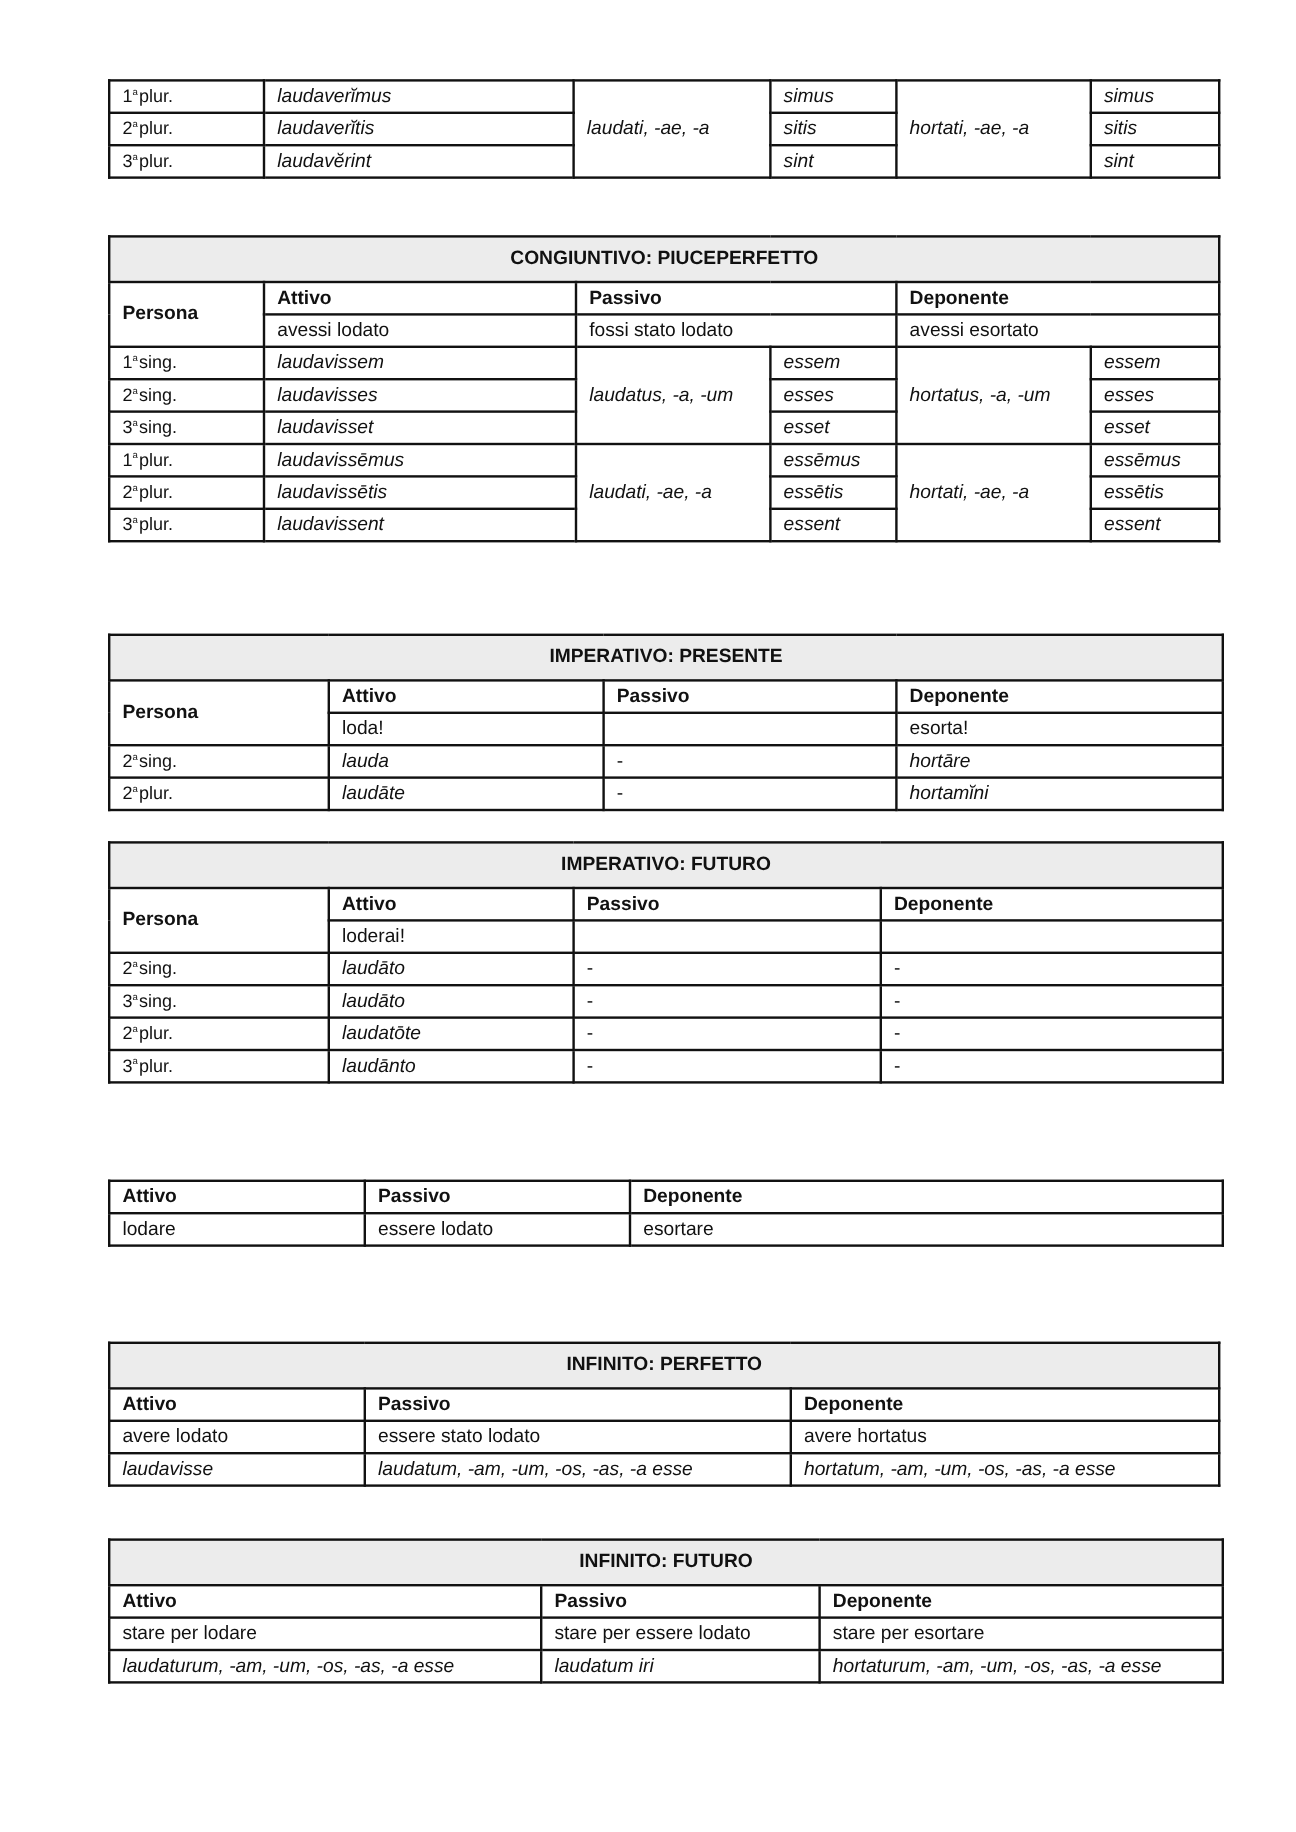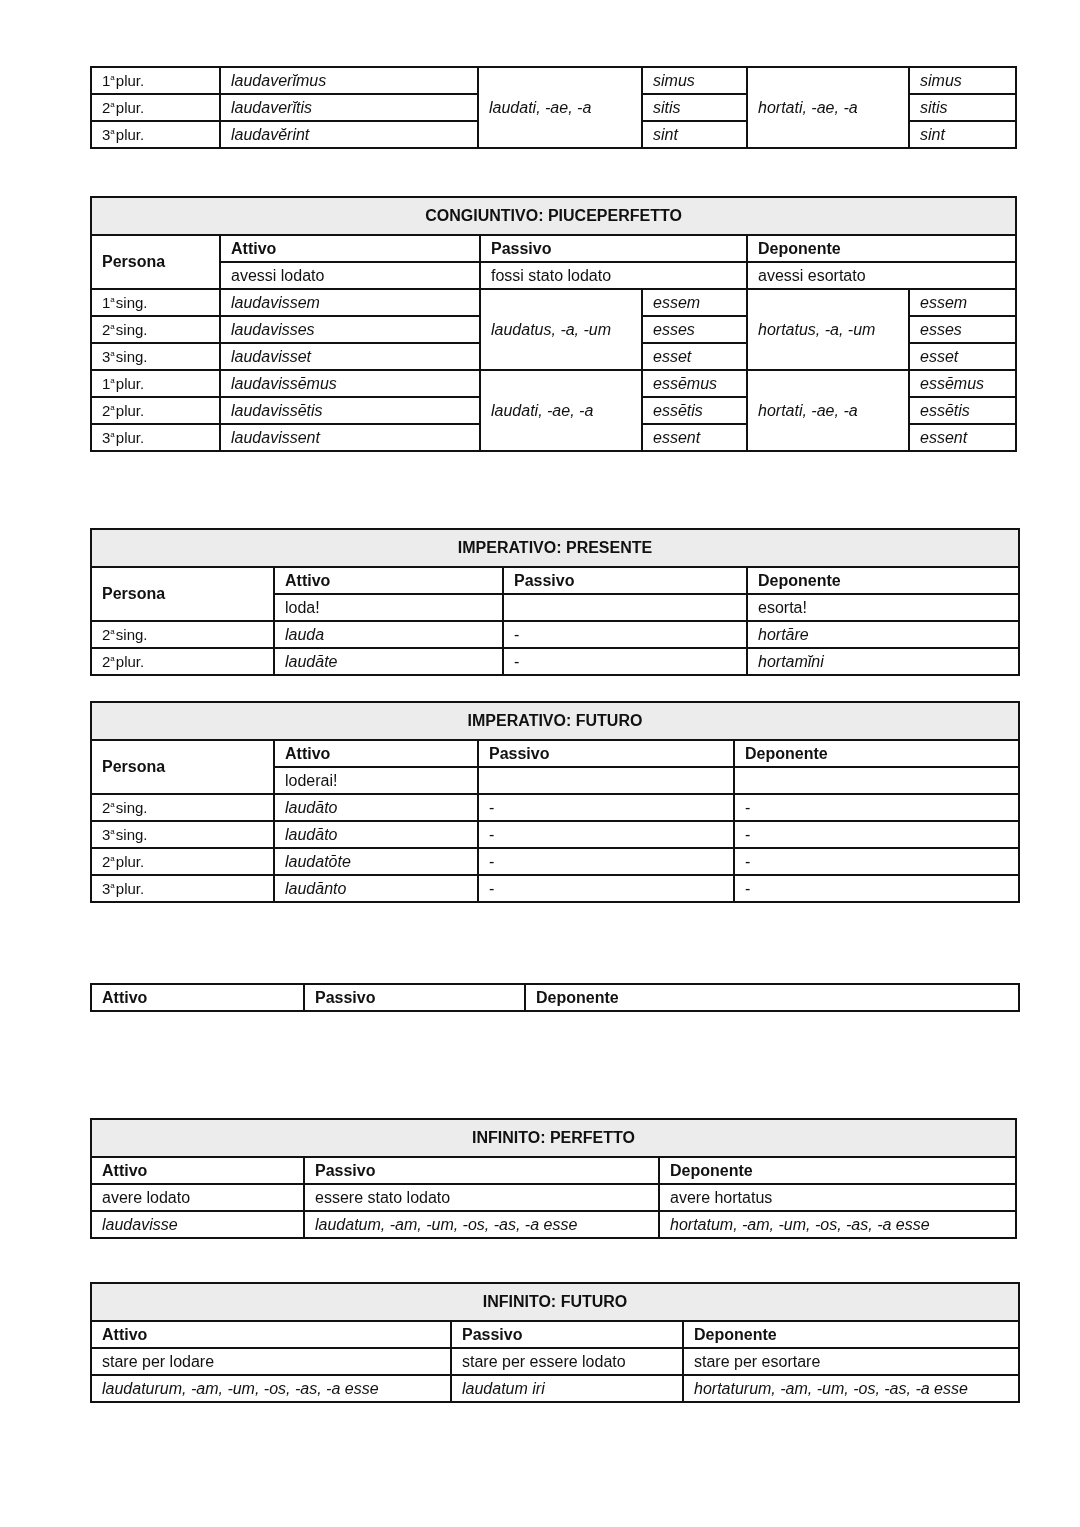--- a/index.html
+++ b/index.html
@@ -217,20 +217,25 @@
       <col style="width:213px">
       <col style="width:221px">
       <col style="width:494px">
     </colgroup>
   <tbody>
   <tr>
     <td class="b">Attivo</td>
     <td class="b">Passivo</td>
     <td class="b">Deponente</td>
   </tr>
+  <tr>
+    <td>lodare</td>
+    <td>essere lodato</td>
+    <td>esortare</td>
+  </tr>
 </tbody>
   </table>
 
 <table class="conj" style="left:90px; top:1118px; width:925px;border-radius:15px;">
   <colgroup>
       <col style="width:213px">
       <col style="width:355px">
       <col style="width:357px">
     </colgroup>
   <tbody>

